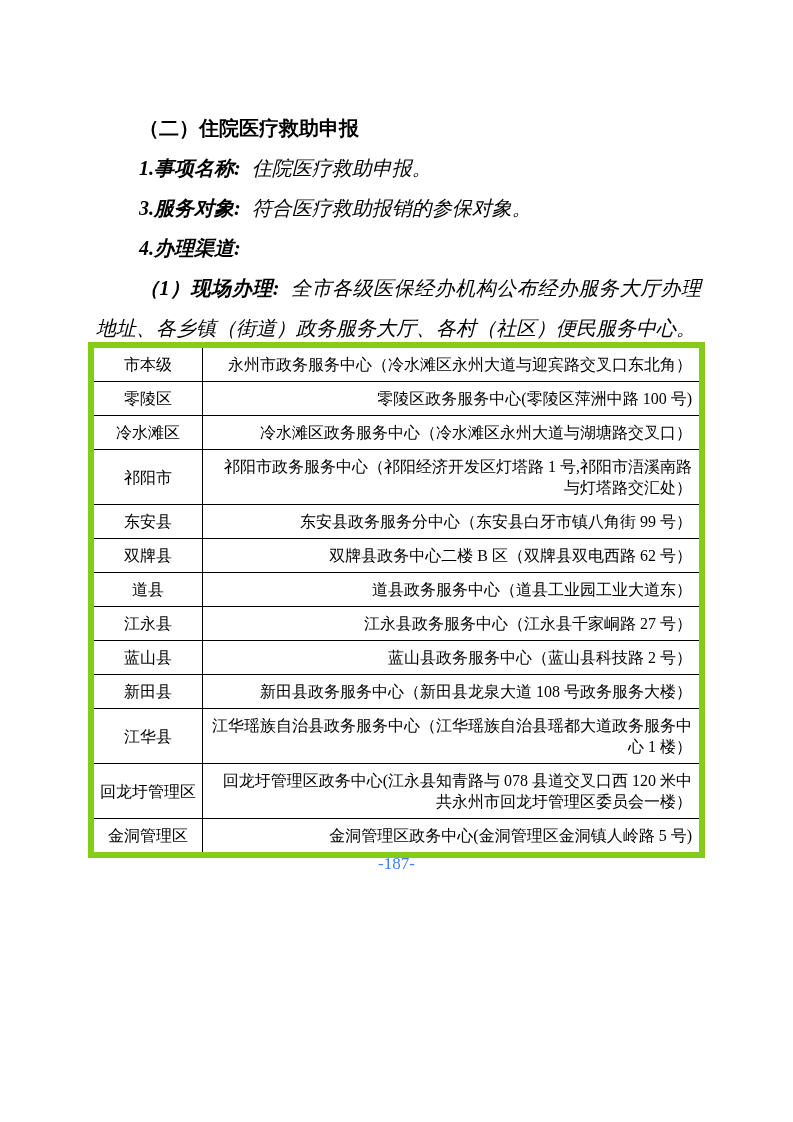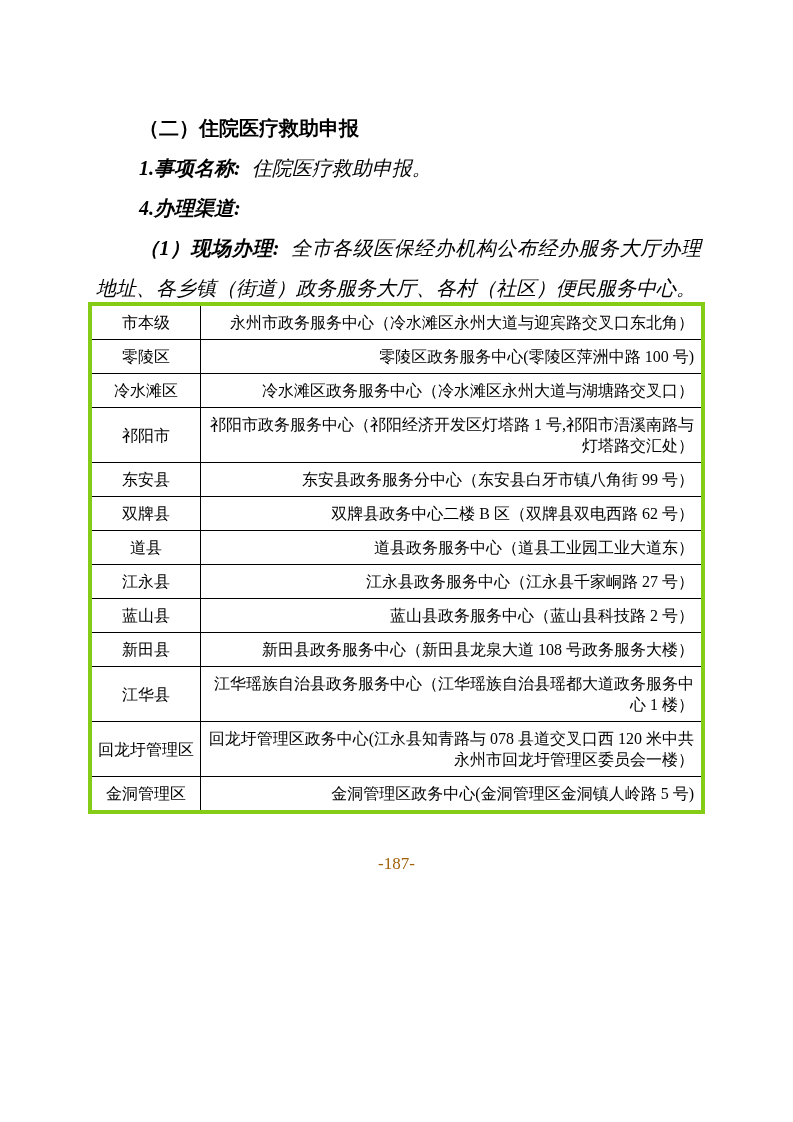--- a/index.html
+++ b/index.html
@@ -28,47 +28,50 @@
   }
   .para { margin: 0; text-indent: 2.15em; font-style: italic; }
   .para .lbl { font-weight: bold; margin-right: 0.55em; }
   .table-wrap { margin: -6px 0 0 -8px; }
   table.offices {
     border-collapse: collapse;
     width: 617px;
     table-layout: fixed;
     font-size: 16px;
     line-height: 21px;
-    border: 4px solid #84cc16;
+    border: 6px solid #84cc16;
   }
   table.offices td { border: 1px solid #000; vertical-align: middle; }
   td.region { width: 104px; text-align: center; padding: 6px 2px; }
   td.address { text-align: right; padding: 6px 7px; }
   .footer {
     position: absolute;
     left: 0; right: 0;
     bottom: 42px;
     text-align: center;
     font-size: 17px;
-    color: #a16207;
+    color: #3b82f6;
   }
 </style>
 </head>
 <body>
 
 <div class="page">
   <div class="content">
 
     <h2 class="heading">（二）住院医疗救助申报</h2>
 
     <p class="para">
       <b class="lbl">1.事项名称:</b><span>住院医疗救助申报。</span>
     </p>
 
 
+    <p class="para">
+      <b class="lbl">3.服务对象:</b><span>符合医疗救助报销的参保对象。</span>
+    </p>
 
     <p class="para">
       <b class="lbl">4.办理渠道:</b><span></span>
     </p>
 
     <p class="para">
       <b class="lbl">（1）现场办理:</b><span>全市各级医保经办机构公布经办服务大厅办理地址、各乡镇（街道）政务服务大厅、各村（社区）便民服务中心。</span>
     </p>
 
     <div class="table-wrap">

